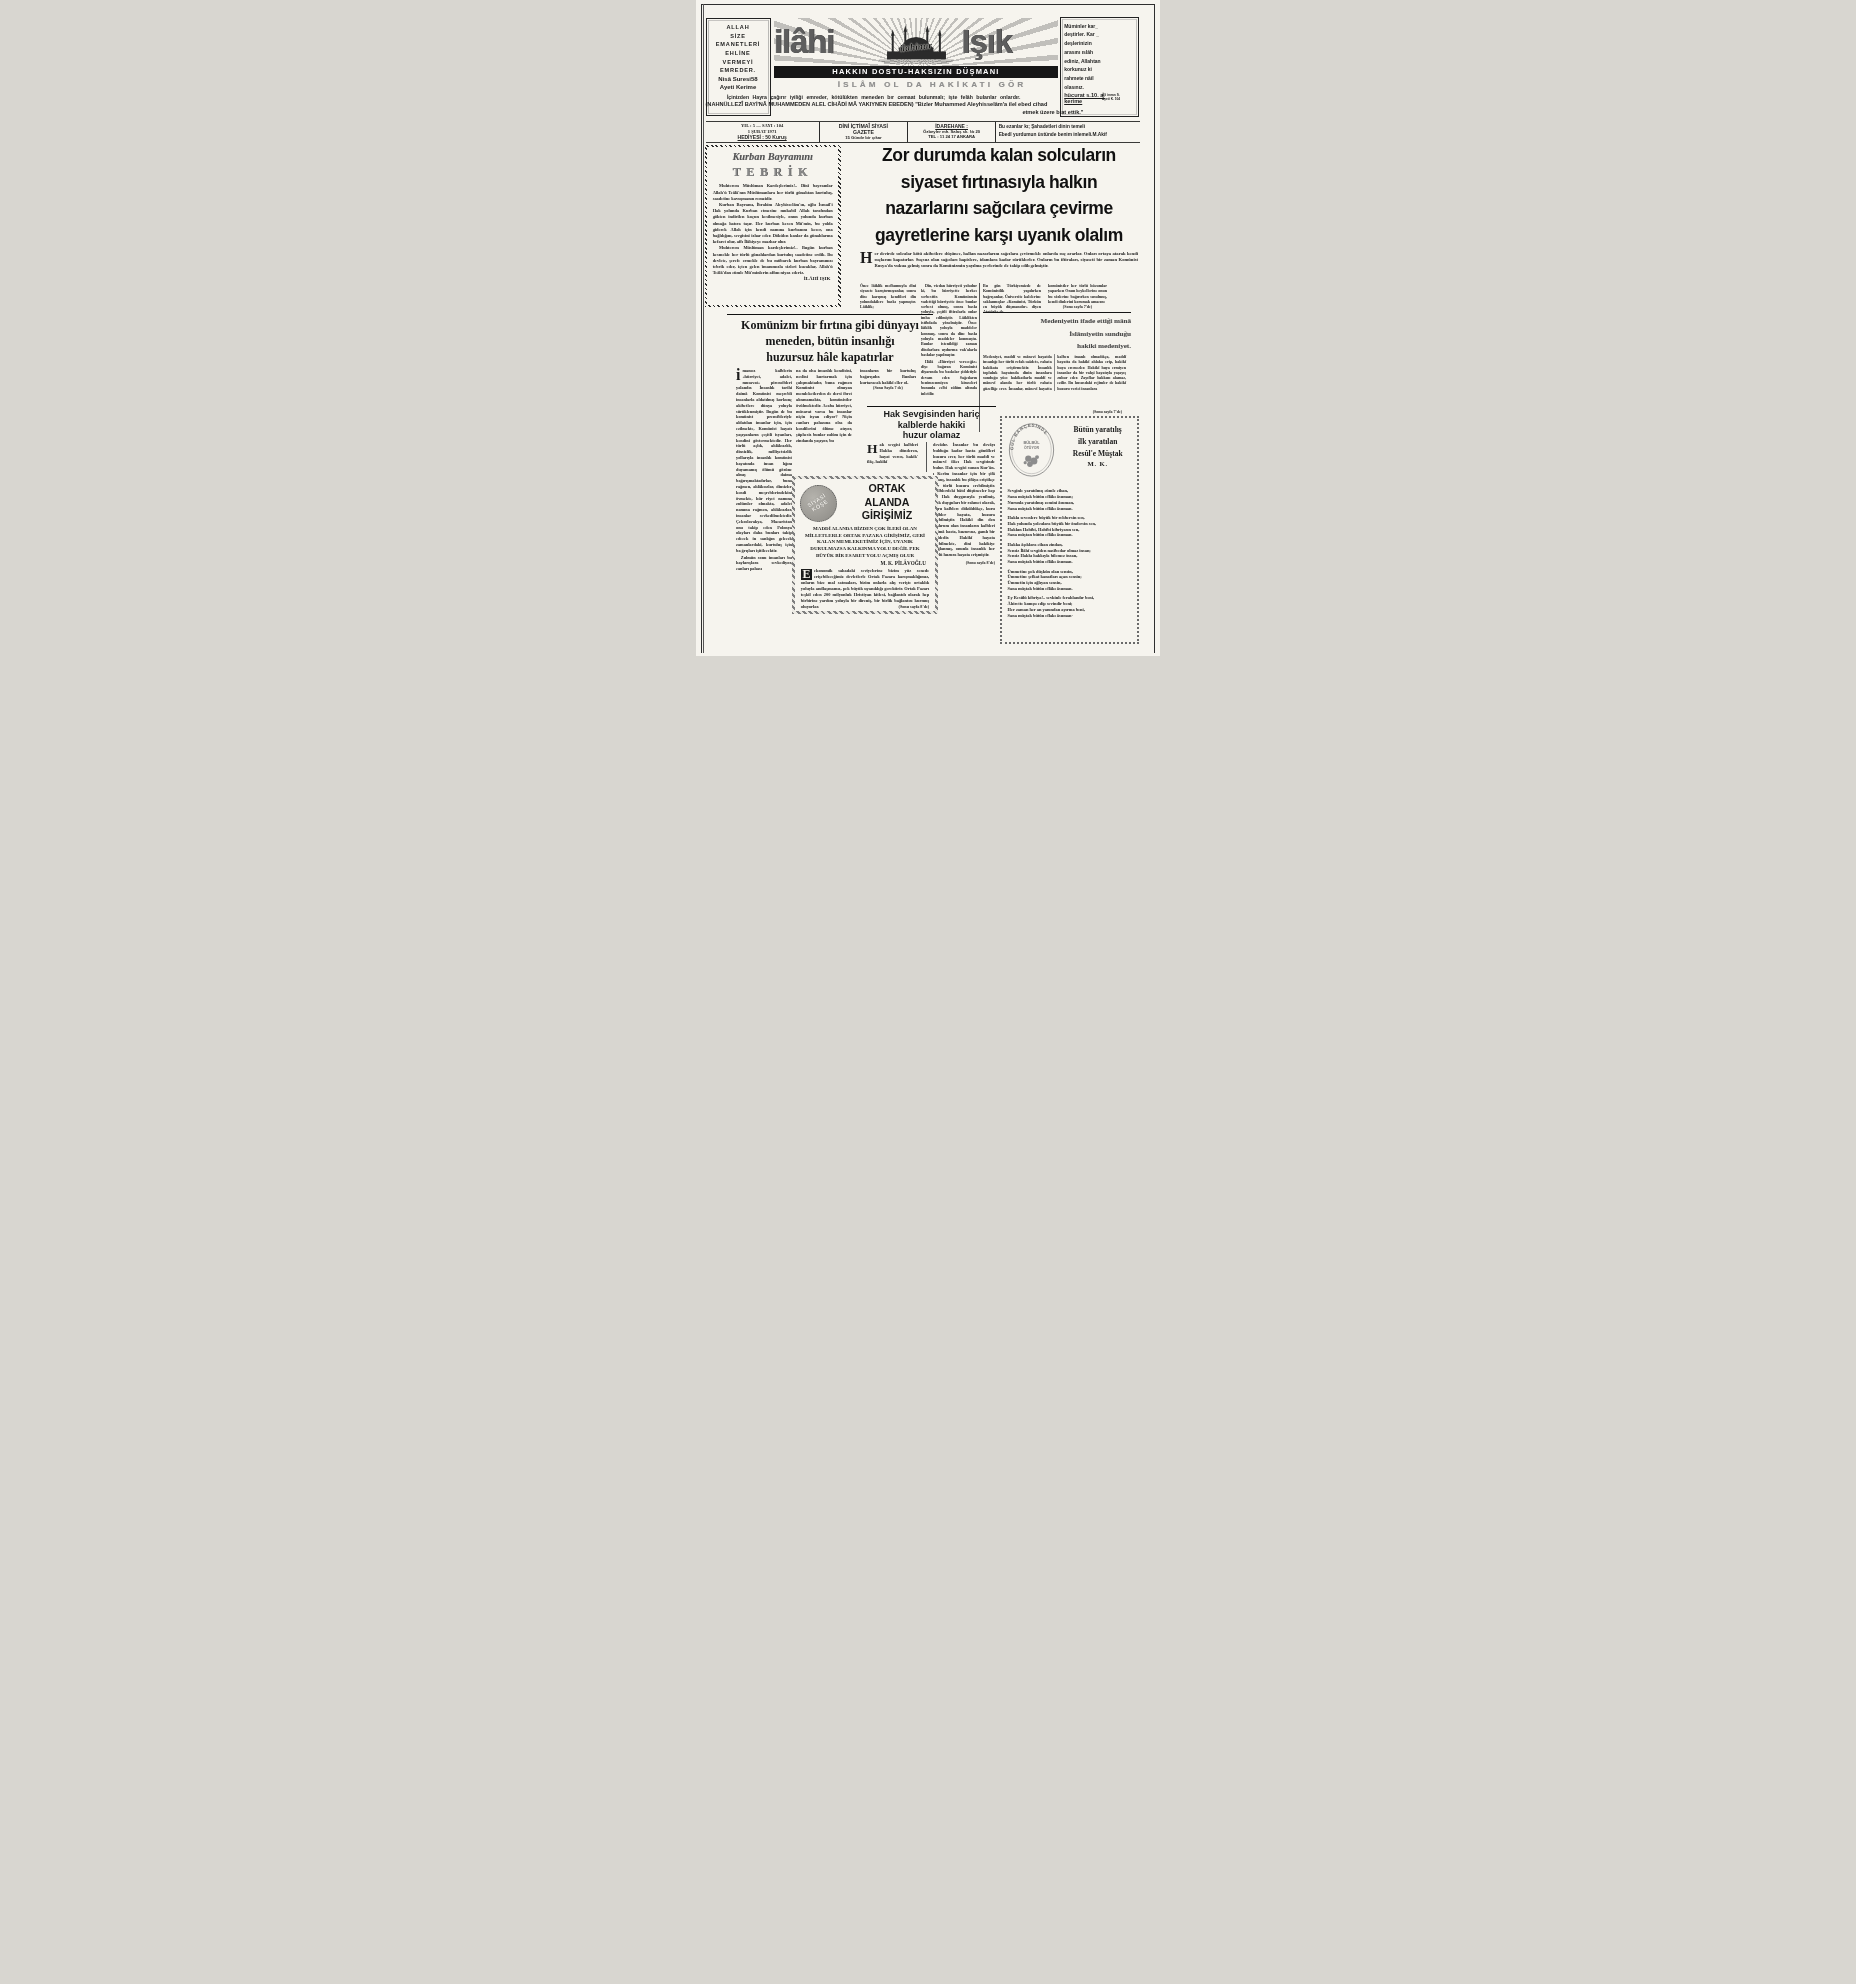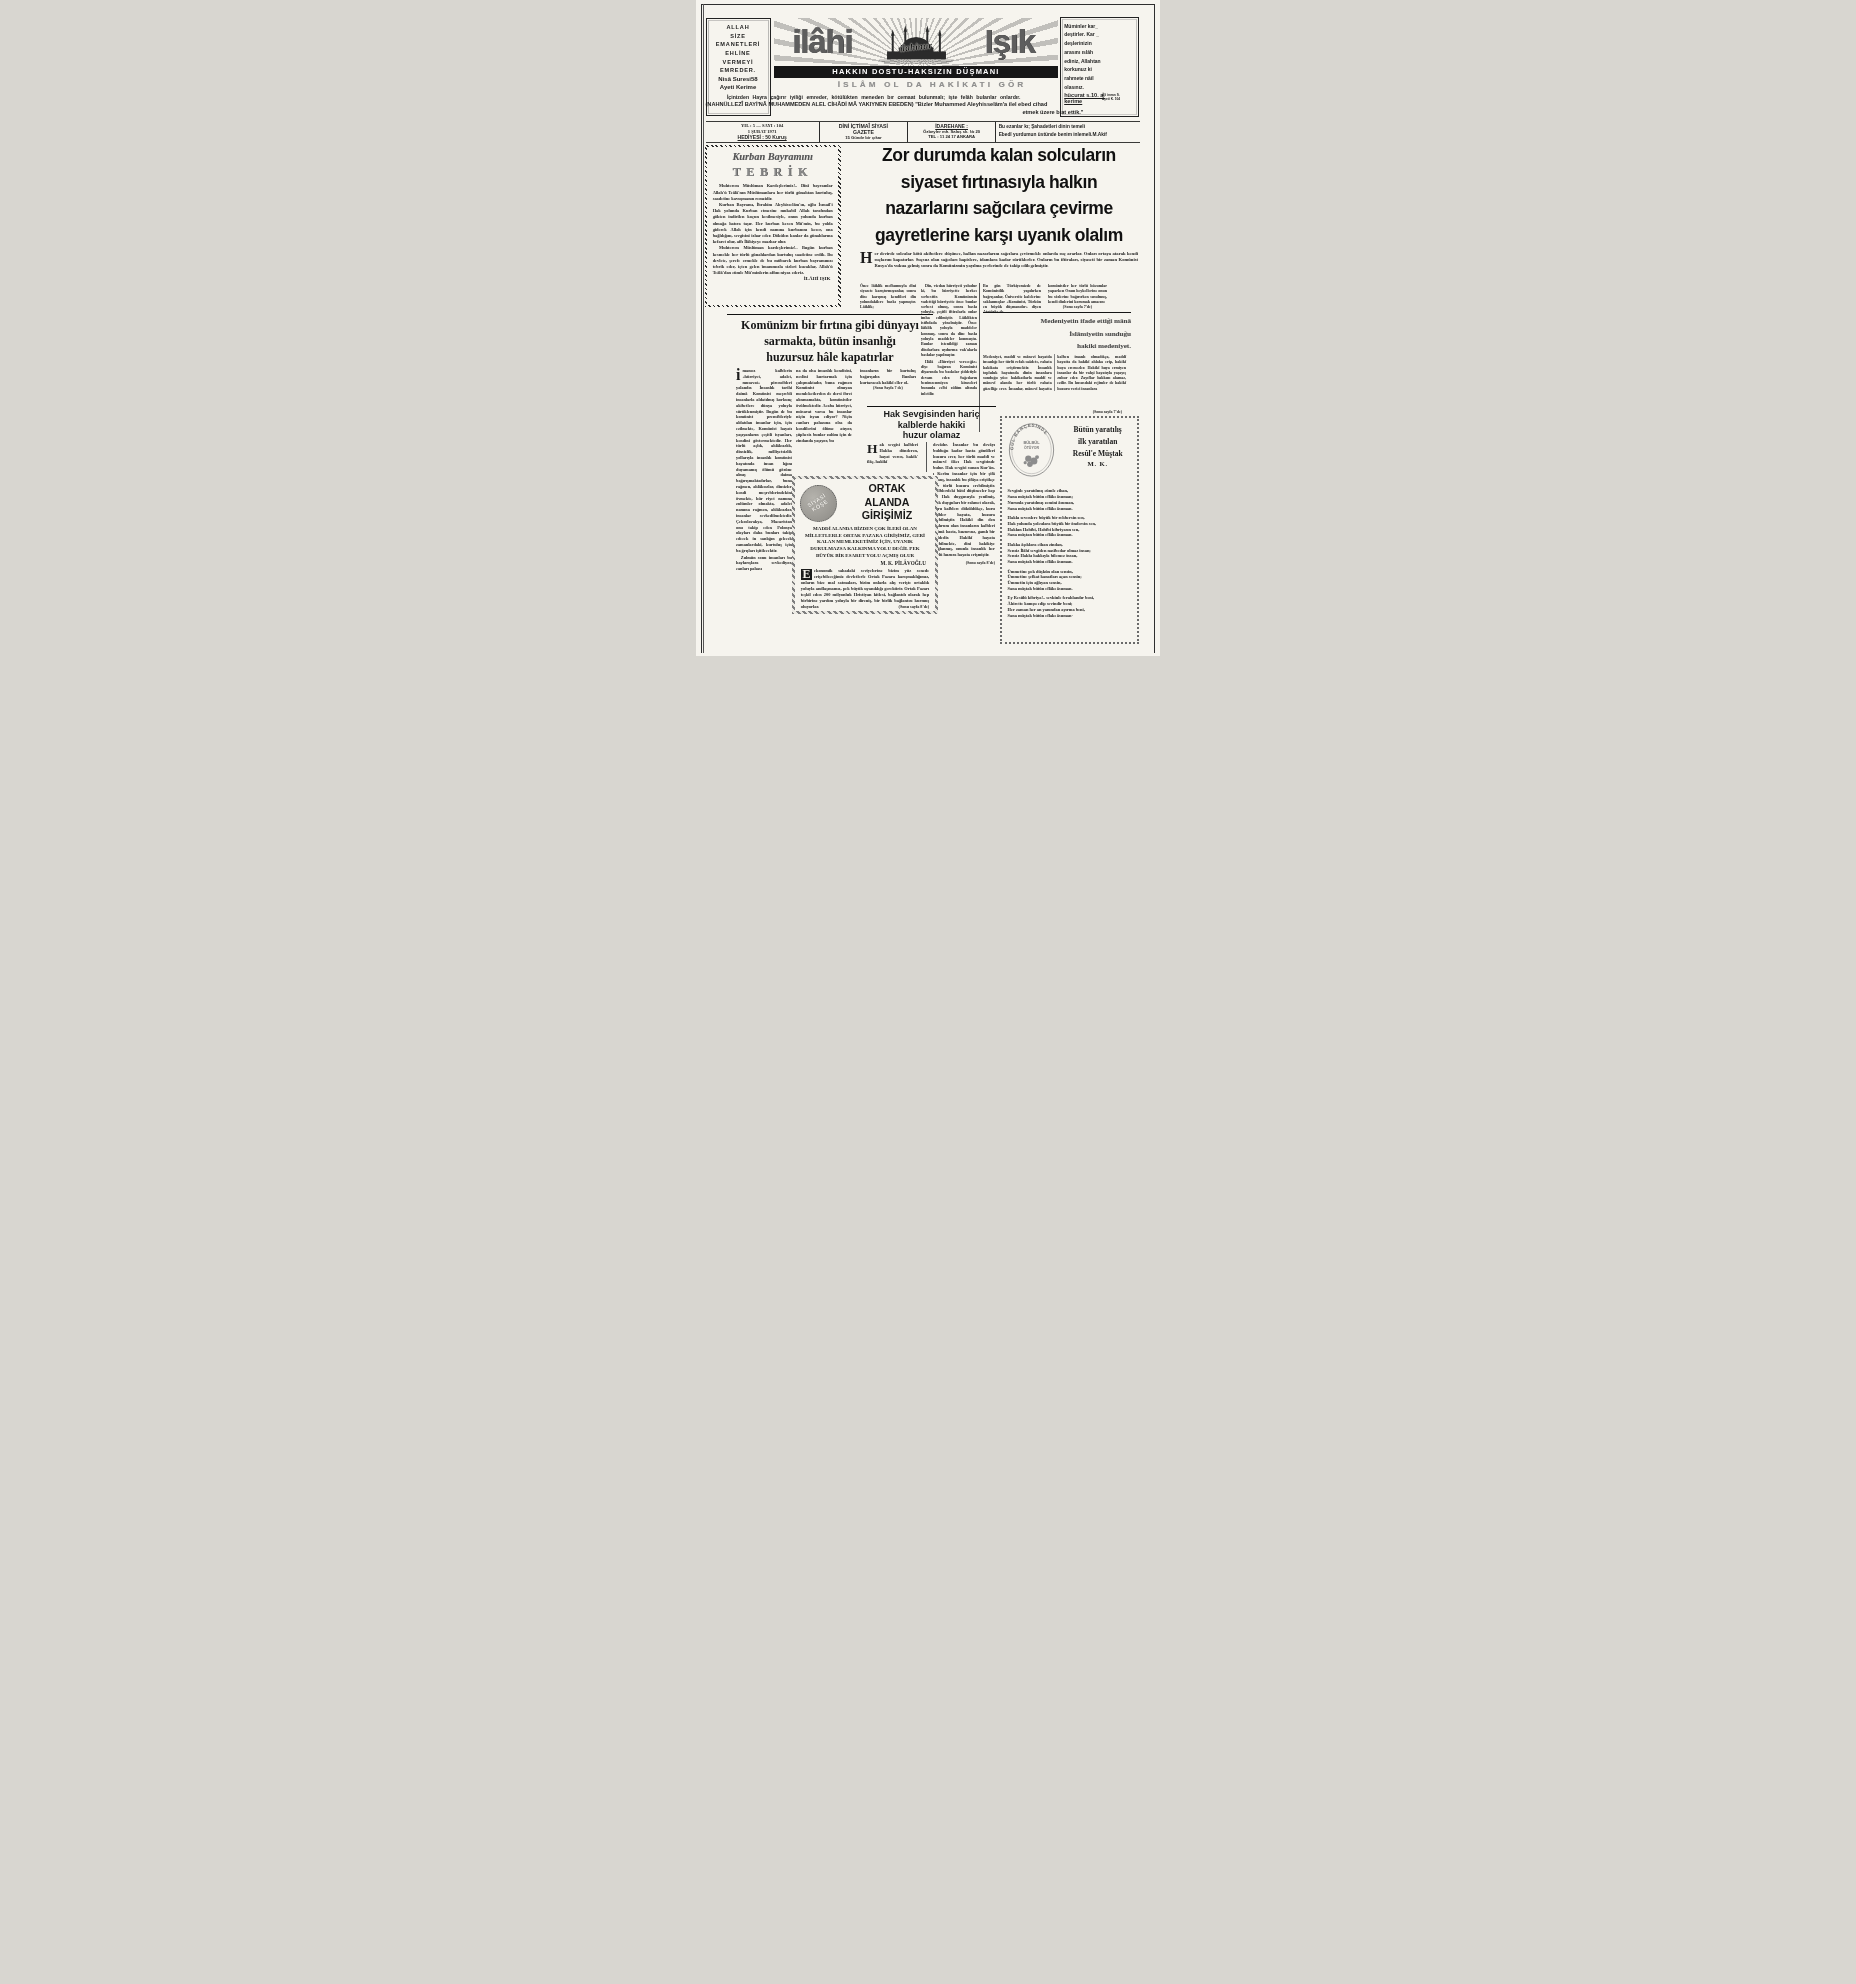--- a/index.html
+++ b/index.html
@@ -16,21 +16,21 @@
   .hbox .src div{font:700 6px/1.3 "Liberation Sans",sans-serif;margin-top:0.8px;}
   .rbox{border:0.8px solid #222;box-shadow:inset 0 0 0 1.2px #f6f4ee, inset 0 0 0 1.6px #888;
         padding:4px 3.2px;text-align:left;}
   .rbox .ln div{font:600 5px/1.75 "Liberation Sans",sans-serif;}
   .rbox .src div{font:700 5.6px/1.1 "Liberation Sans",sans-serif;text-decoration:underline;}
 
   
   .logo{background:
      repeating-conic-gradient(from 240deg at 50% 104%, rgba(70,70,70,.30) 0deg 2.2deg, transparent 2.2deg 6.6deg);
      display:flex;align-items:center;}
-  .logoword{flex:1;text-align:center;font:900 33px/44px "Liberation Sans",sans-serif;
+  .logoword{flex:1;text-align:left;font:900 33px/44px "Liberation Sans",sans-serif;
      color:#5e5e5e;letter-spacing:-1.2px;
      text-shadow:0.4px 0.4px 0 #2e2e2e,-0.4px -0.4px 0 #9d9d9d;}
   .logomid{width:91px;height:47px;position:relative;}
   .logomid svg{position:absolute;left:0;top:1.6px;}
   .logoscript{position:absolute;left:50%;top:24.6px;transform:translateX(-50%) rotate(-6deg);
      font:italic 700 9.5px/1 "Liberation Serif",serif;color:#111;
      text-shadow:0 0 1.2px #f6f4ee,0 0 1.2px #f6f4ee;white-space:nowrap;}
   .band{background:#161616;color:#fdfdfd;text-align:center;
      font:900 7.5px/12.7px "Liberation Sans",sans-serif;letter-spacing:1.2px;}
   .subtt{color:#8f8f8f;text-align:center;font:900 8px/13.5px "Liberation Sans",sans-serif;
@@ -257,21 +257,21 @@
       <div>İslâmiyetin sunduğu</div>
       <div>hakiki medeniyet.</div>
     </div>
   <div class="b" style="left:287px;top:354px;width:143px;height:60px;">
     <div class="medcols col">Medeniyet, maddî ve mânevi hayatda insanlığı her türlü refah saâdete, rahata hakikata eriştirmektir. İnsanlık topluluk hayatında dinin insanlara sunduğu yüce hakikatlarla maddî ve mânevî alanda her türlü rahata güzelliğe erer. İnsanlar, mânevî hayatta kalben imanlı olmadıkça, maddî hayatta da hakikî ahlaka erip, hakikî huya eremezler. Hakikî huya ermiyen insanlar da bir vahşi hayatıyla yaşayış zuhur eder. Zayıflar hakkını alamaz, ezilir. Bu hususdaki rejimler de hakikî huzuru verici insanlara</div>
     <div class="sonu" style="position:absolute;right:4px;bottom:-0.8px;">(Sonu sayfa 7'de)</div>
   </div>
 
   <div class="b hl-kom" style="left:31px;top:314px;width:206px;height:50px;">
       <div>Komünizm bir fırtına gibi dünyayı</div>
-      <div>sarmakta,  bütün  insanlığı</div>
+      <div>meneden,  bütün  insanlığı</div>
       <div>huzursuz hâle kapatırlar</div>
     </div>
   <div class="b colL" style="left:40px;top:368px;width:56px;height:259px;">
     <span class="dropcap">i</span><span>mansız kalblerin «hürriyet, adalet, musavat» pirensibleri yalandır. İnsanlık tarihi daimâ Komünist meşrebli insanlarla aldatılmış korkunç akibetlere dünya yoluyla sürüklenmiştir. Bugün de bu komünist prensibleriyle aldatılan insanlar için, için ezilmekte, Komünist hayatı yaşıyanların çeşitli isyanları, kendini göstermektedir. Her türlü açlık, ahlâksızlık, dinsizlik, milliyetsizlik yollarıyla insanlık komünist hayatında insan lığını duyamamış ölümü gözüne almış daima bağırışmaktadırlar, buna rağmen, ahlâksızlar, dinsizler kendi meşreblerindekini övmekte, hür riyet namına zulümler olmakta, adalet namına rağmen, ahlâksızlar, insanlar sevkedilmektedir. Çekoslavakya, Macaristan onu takip eden Polonya olayları daha bunları takip edecek in sanlığın gelecek zamanlardaki, kurtuluş için ba ğrışları işitilecektir.</span>
     <p style="text-indent:4.8px;margin:1.2px 0 0;">Zulmün sonu insanları bu haykırışlara sevkediyor, canları pahası</p>
   </div>
   <div class="b colL" style="left:100px;top:368px;width:56px;height:104px;">na da olsa insanlık kendisini, neslini kurtarmak için çalışmaktadır, buna rağmen Komünist olmıyan memleketlerden de dersi ibret alınmamakta, komünistler övülmektedir. Acaba hürriyet, müsavat varsa bu insanlar niçin isyan ediyor? Niçin canları pahasına olsa da kendilerini ölüme atıyor, şüphesiz bunlar zulüm için de zindanda yaşıyor, bu</div>
   <div class="b" style="left:164px;top:368px;width:56px;height:34px;">
     <div class="colL">insanların bir kurtuluş bağırışıdır. Bunları kurtaracak hakîkî eller ol-</div>
     <div class="sonu">(Sonu Sayfa 7 de)</div>

